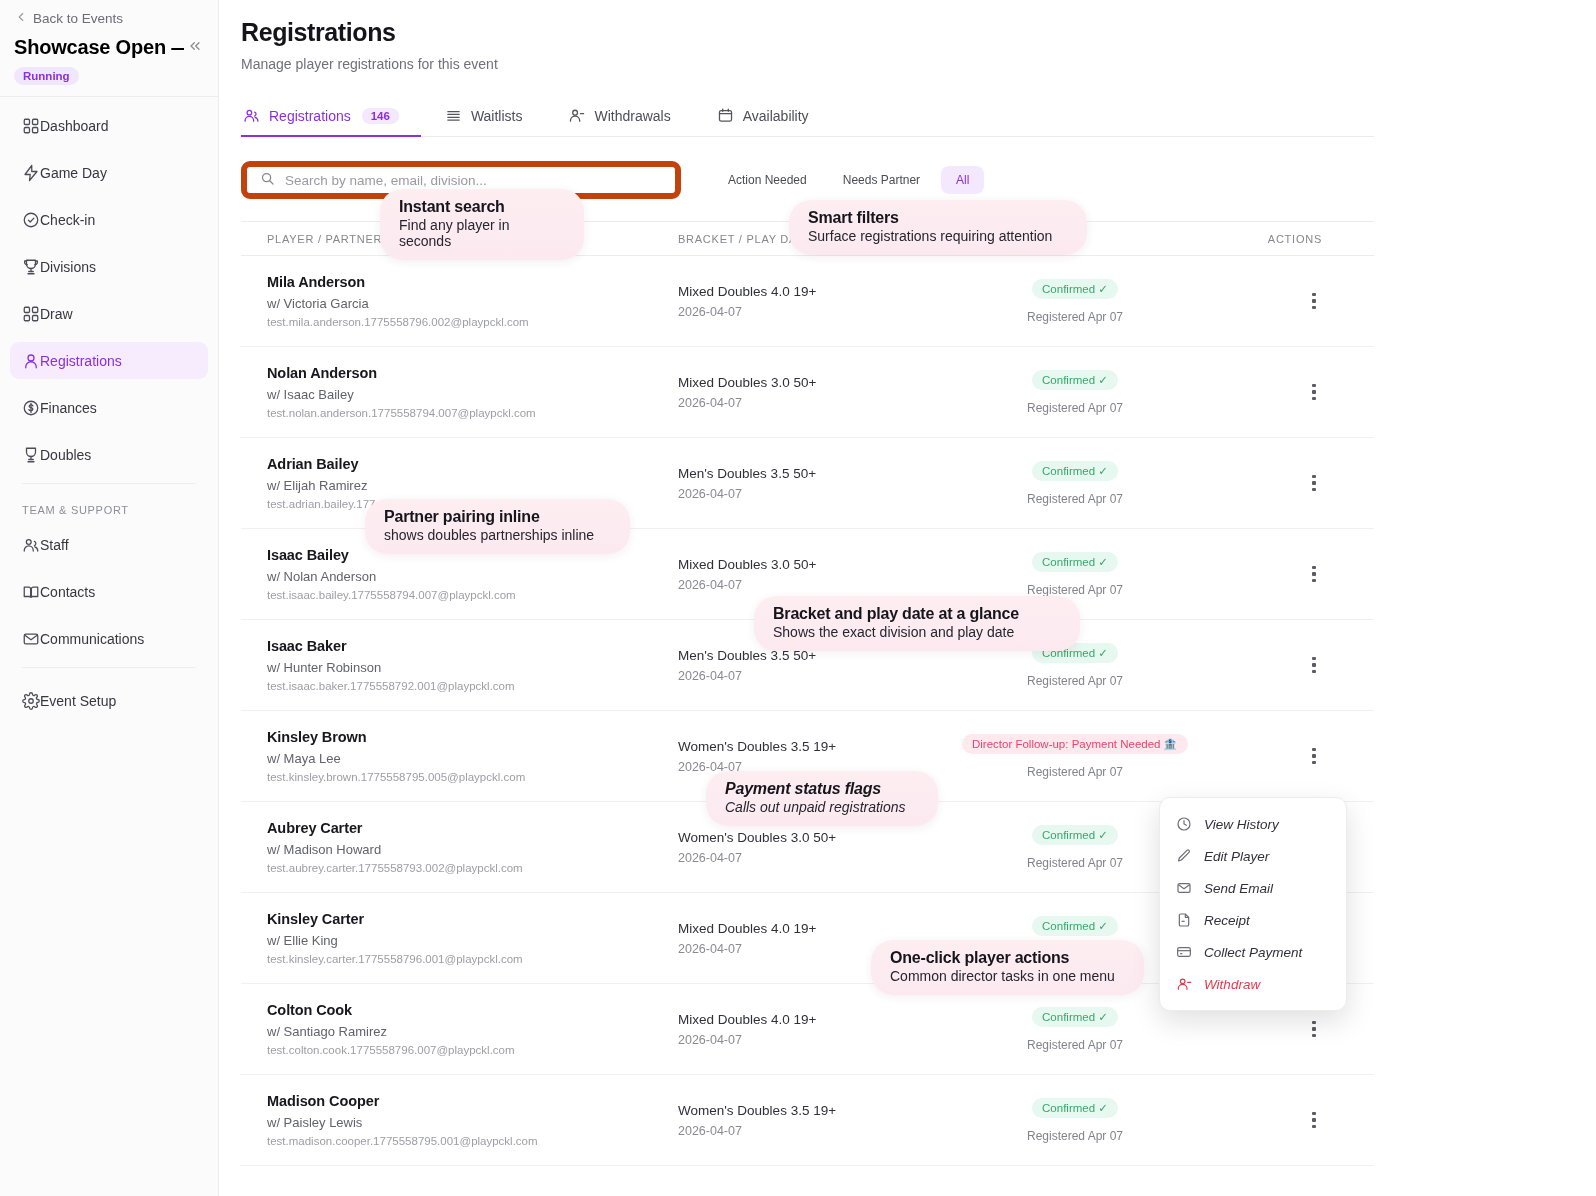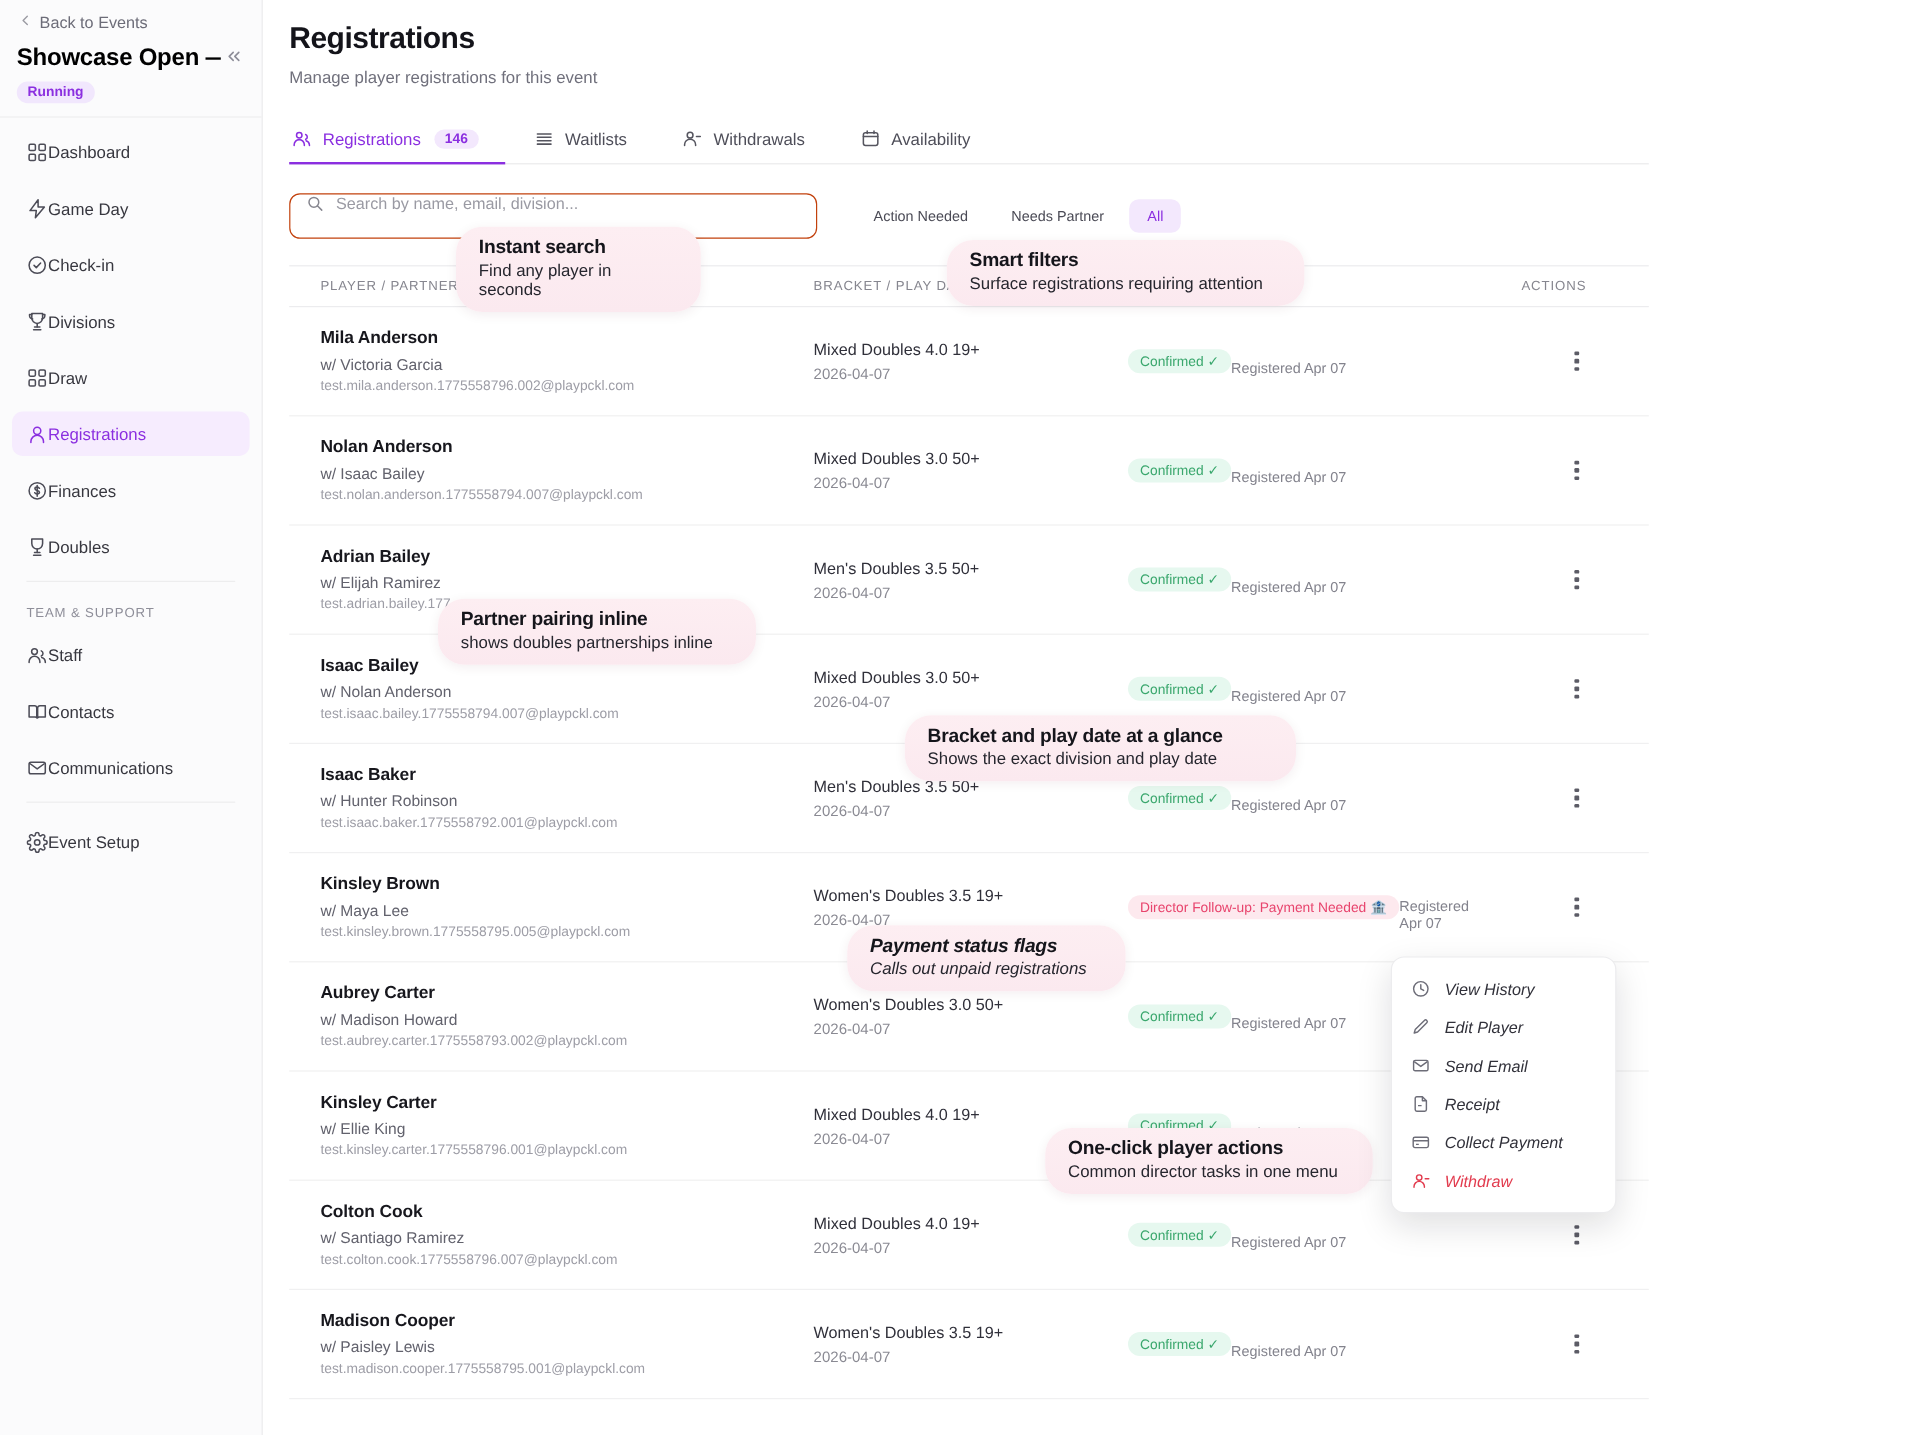--- a/index.html
+++ b/index.html
@@ -87,22 +87,22 @@
   .tab .tico svg { width: 17px; height: 17px; display:block; }
   .tab.active { color: #8b2fe0; border-bottom-color: #8b2fe0; }
   .tab.active .tico { color: #8b2fe0; }
   .tab-count {
     background: #f3e8fd; color: #8b2fe0; font-size: 11.5px; font-weight: 600;
     border-radius: 999px; padding: 2px 9px; margin-left: 2px;
   }
 
   .toolbar { display: flex; align-items: center; margin-top: 24px; }
   .search-box {
-    width: 440px; height: 38px; border: 1px solid #c2410c; border-radius: 9px;
-    background: #fff; display: flex; align-items: flex-start; gap: 10px; padding: 0 13px;
+    width: 440px; height: 38px; border: 6px solid #c2410c; border-radius: 9px;
+    background: #fff; display: flex; align-items: center; gap: 10px; padding: 0 13px;
   }
   .search-box svg { width: 15px; height: 15px; color: #86868f; flex:0 0 15px; }
   .search-input {
     border: none; outline: none; font-size: 13.5px; color: #2d2d35;
     font-family: "Liberation Sans", sans-serif; width: 100%; background: transparent;
   }
   .search-input::placeholder { color: #9a9aa3; }
   .filters { display: flex; align-items: center; gap: 6px; margin-left: 32px; }
   .filter-chip {
     font-size: 12px; color: #4b4b56; padding: 7px 15px;
@@ -131,21 +131,21 @@
   }
   .c-player { width: 437px; padding-left: 26px; }
   .p-name { font-size: 14.5px; font-weight: 700; color: #17171d; letter-spacing: -0.1px; }
   .p-partner { font-size: 13px; color: #62626d; margin-top: 6px; }
   .p-email { font-size: 11.5px; color: #9d9da6; margin-top: 5px; }
 
   .c-bracket { width: 262px; }
   .b-name { font-size: 13.5px; color: #30303a; }
   .b-date { font-size: 12.5px; color: #8a8a93; margin-top: 6px; }
 
-  .c-status { width: 270px; display: flex; flex-direction: row; align-items: center; }
+  .c-status { width: 270px; display: flex; flex-direction: column; align-items: center; }
   .badge {
     font-size: 11.5px; padding: 3px 10px; border-radius: 999px; white-space: nowrap;
   }
   .badge.confirmed { background: #e6f8ef; color: #3aa76d; }
   .badge.followup { background: #fde9ee; color: #e8446d; }
   .reg-date { font-size: 12px; color: #83838d; margin-top: 11px; }
 
   .c-actions { flex: 1; display: flex; justify-content: flex-end; padding-right: 48px; }
   .kebab {
     width: 24px; height: 24px; display: flex; flex-direction: column;

